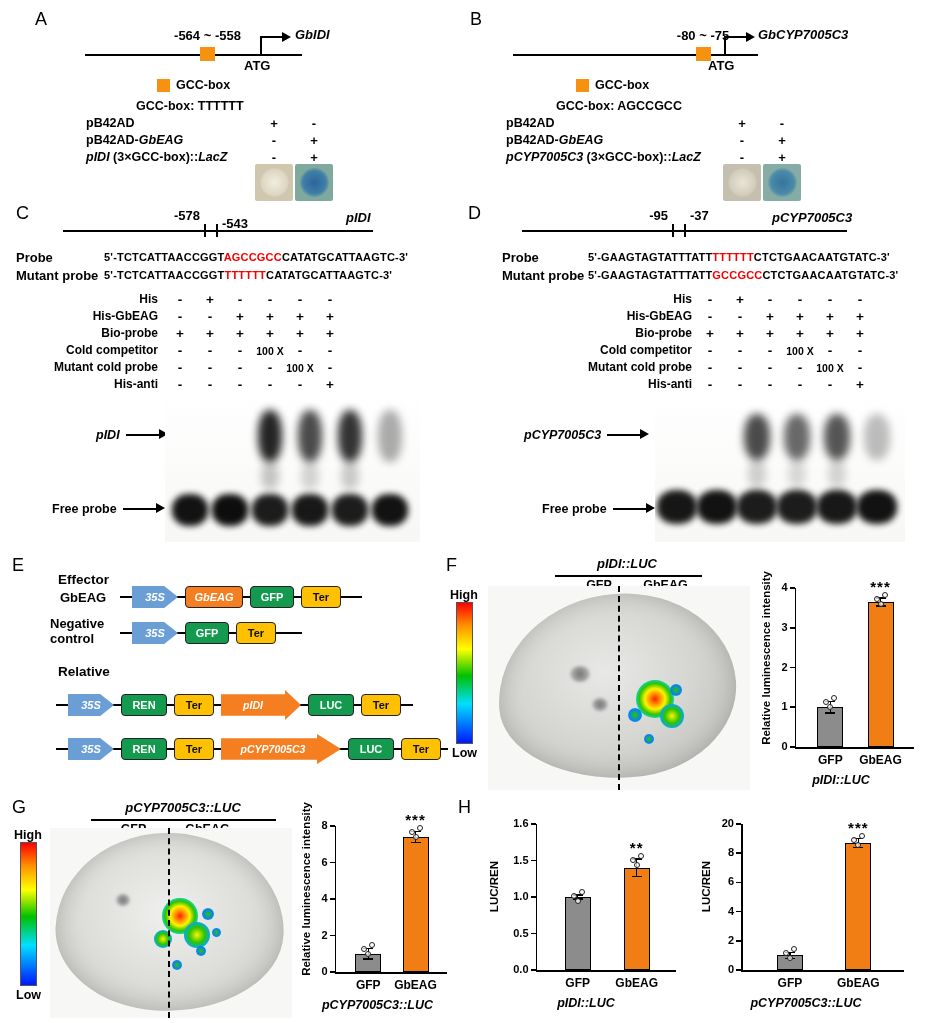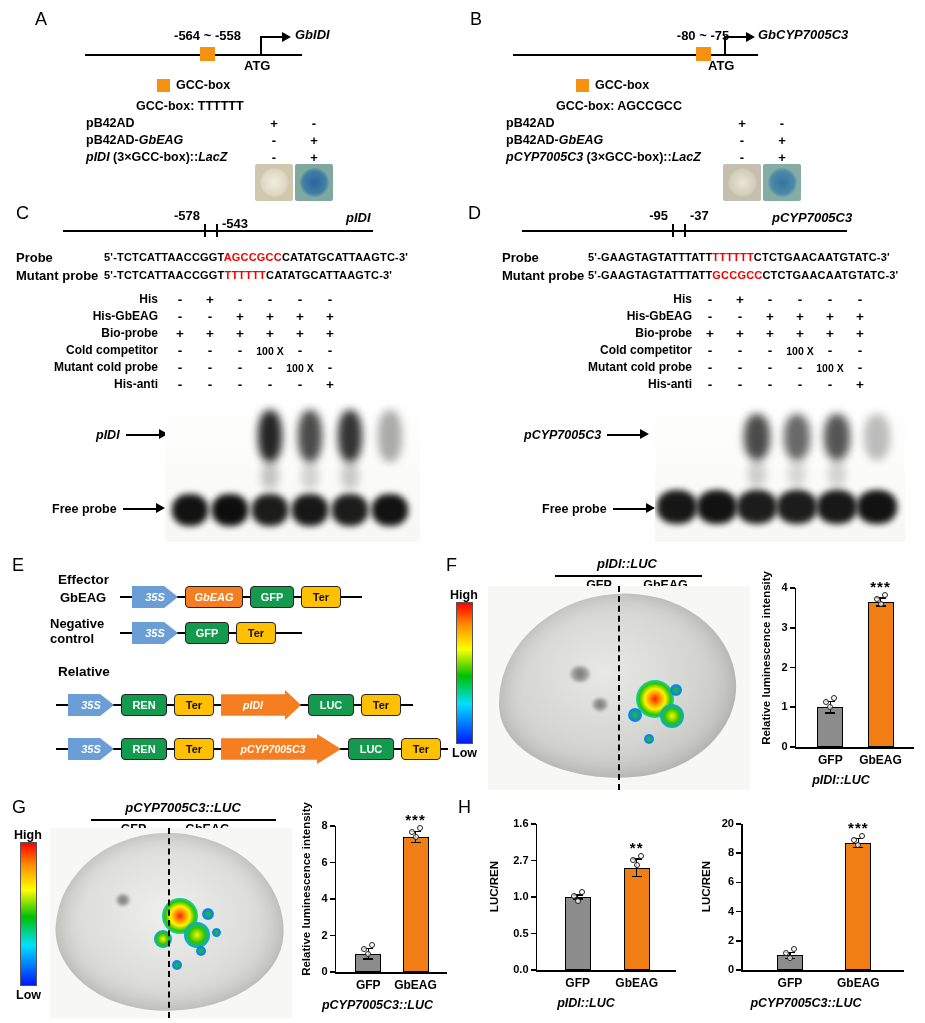--- a/index.html
+++ b/index.html
@@ -448,21 +448,21 @@
     <div id="chartH1" class="chart" style="left:30px;top:6px;width:196px;height:212px">
         <div class="ax" style="left: 47.5px; top: 20px; width: 1.8px; height: 147px;"></div>
         <div class="ax" style="left: 47.5px; top: 166px; width: 140.5px; height: 1.8px;"></div>
         <div class="ax" style="left: 42.5px; top: 165.1px; width: 5px; height: 1.8px;"></div>
         <div class="ticklab" style="left: 12px; top: 159px; width: 28.5px;">0.0</div>
         <div class="ax" style="left: 42.5px; top: 128.6px; width: 5px; height: 1.8px;"></div>
         <div class="ticklab" style="left: 12px; top: 122.5px; width: 28.5px;">0.5</div>
         <div class="ax" style="left: 42.5px; top: 92.1px; width: 5px; height: 1.8px;"></div>
         <div class="ticklab" style="left: 12px; top: 86px; width: 28.5px;">1.0</div>
         <div class="ax" style="left: 42.5px; top: 55.6px; width: 5px; height: 1.8px;"></div>
-        <div class="ticklab" style="left: 12px; top: 49.5px; width: 28.5px;">2.7</div>
+        <div class="ticklab" style="left: 12px; top: 49.5px; width: 28.5px;">1.5</div>
         <div class="ax" style="left: 42.5px; top: 19.1px; width: 5px; height: 1.8px;"></div>
         <div class="ticklab" style="left: 12px; top: 13px; width: 28.5px;">1.6</div>
         <div class="ylabWrap" style="left: -2px; top: 0px; width: 16px; height: 166px;">
           <span>LUC/REN</span>
         </div>
         <div class="bar" style="left: 76.65px; top: 93px; width: 26px; height: 73px; background: rgb(140, 140, 140);"></div>
         <div class="ax" style="left: 88.9px; top: 90.81px; width: 1.5px; height: 4.38px;"></div>
         <div class="ax" style="left: 84.65px; top: 90.06px; width: 10px; height: 1.5px;"></div>
         <div class="ax" style="left: 84.65px; top: 94.44px; width: 10px; height: 1.5px;"></div>
         <div class="dot" style="left: 82.65px; top: 88.81px;"></div>

